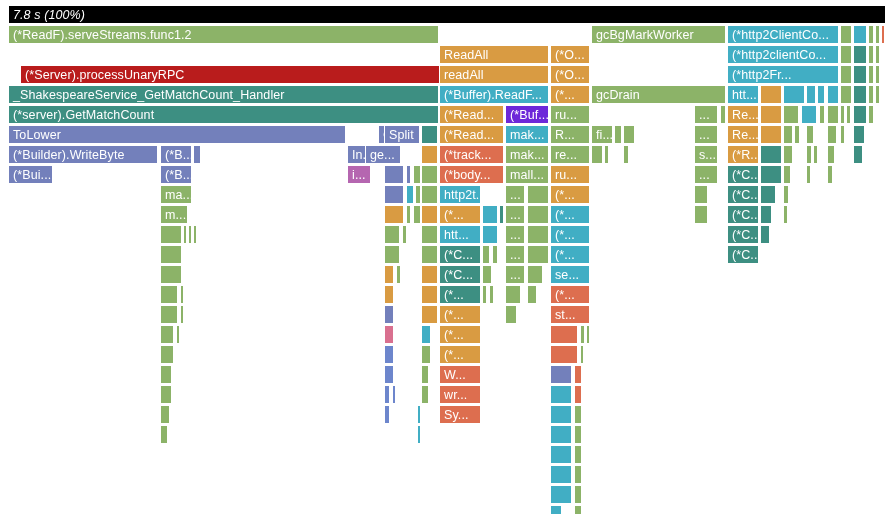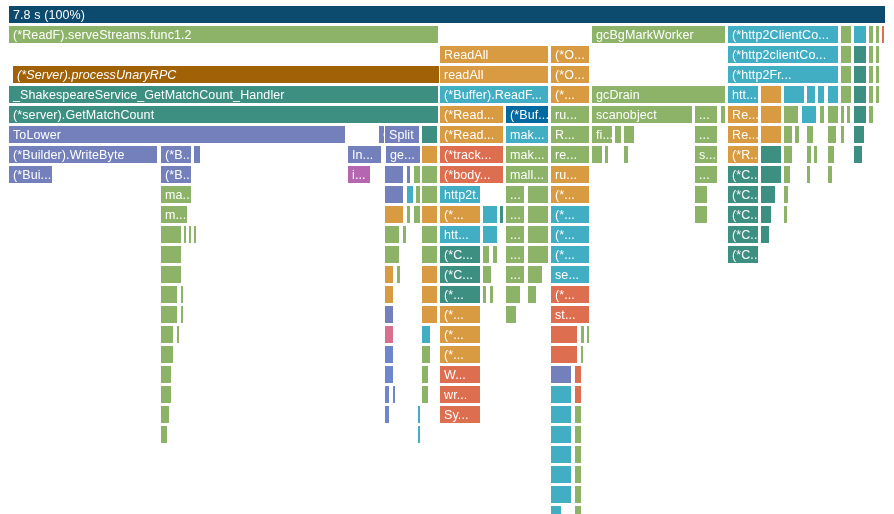--- a/index.html
+++ b/index.html
@@ -35,37 +35,37 @@
     background: #a9a9a9;
     color: #ffffff;
     cursor: default;
   }
   .frame.nolabel { padding-left: 0; }
 </style>
 </head>
 <body>
 
 <div id="flamegraph">
-    <div class="frame header" style="left: 8px; top: 5px; width: 878px; height: 19px; background: #0c4a6e;">7.8 s (100%)</div>
+    <div class="frame header" style="left: 8px; top: 5px; width: 878px; height: 19px; background: #000000; font-style: italic;">7.8 s (100%)</div>
     <div class="frame" style="left: 8px; top: 25px; width: 431px; height: 19px; background: rgb(140, 179, 104);">(*ReadF).serveStreams.func1.2</div>
     <div class="frame" style="left: 591px; top: 25px; width: 135px; height: 19px; background: rgb(140, 179, 104);">gcBgMarkWorker</div>
     <div class="frame" style="left: 727px; top: 25px; width: 112px; height: 19px; background: rgb(65, 174, 196);">(*http2ClientCo...</div>
     <div class="frame nolabel" style="left: 840px; top: 25px; width: 12px; height: 19px; background: rgb(140, 179, 104);"></div>
     <div class="frame nolabel" style="left: 853px; top: 25px; width: 14px; height: 19px; background: rgb(65, 174, 196);"></div>
     <div class="frame nolabel" style="left: 868px; top: 25px; width: 6px; height: 19px; background: rgb(140, 179, 104);"></div>
     <div class="frame nolabel" style="left: 875px; top: 25px; width: 5px; height: 19px; background: rgb(140, 179, 104);"></div>
     <div class="frame nolabel" style="left: 881px; top: 25px; width: 4px; height: 19px; background: rgb(221, 110, 79);"></div>
     <div class="frame" style="left: 439px; top: 45px; width: 110px; height: 19px; background: rgb(217, 155, 66);">ReadAll</div>
     <div class="frame" style="left: 550px; top: 45px; width: 40px; height: 19px; background: rgb(217, 155, 66);">(*O...</div>
     <div class="frame" style="left: 727px; top: 45px; width: 112px; height: 19px; background: rgb(65, 174, 196);">(*http2clientCo...</div>
     <div class="frame nolabel" style="left: 840px; top: 45px; width: 12px; height: 19px; background: rgb(140, 179, 104);"></div>
     <div class="frame nolabel" style="left: 853px; top: 45px; width: 14px; height: 19px; background: rgb(61, 143, 130);"></div>
     <div class="frame nolabel" style="left: 868px; top: 45px; width: 6px; height: 19px; background: rgb(140, 179, 104);"></div>
     <div class="frame nolabel" style="left: 875px; top: 45px; width: 5px; height: 19px; background: rgb(140, 179, 104);"></div>
-    <div class="frame" style="left: 12px; top: 65px; width: 431px; height: 19px; background: #a16207; font-style: italic;">(*Server).processUnaryRPC</div>
+    <div class="frame" style="left: 20px; top: 65px; width: 431px; height: 19px; background: #b91c1c;">(*Server).processUnaryRPC</div>
     <div class="frame" style="left: 439px; top: 65px; width: 110px; height: 19px; background: rgb(217, 155, 66);">readAll</div>
     <div class="frame" style="left: 550px; top: 65px; width: 40px; height: 19px; background: rgb(217, 155, 66);">(*O...</div>
     <div class="frame" style="left: 727px; top: 65px; width: 112px; height: 19px; background: rgb(65, 174, 196);">(*http2Fr...</div>
     <div class="frame nolabel" style="left: 840px; top: 65px; width: 12px; height: 19px; background: rgb(140, 179, 104);"></div>
     <div class="frame nolabel" style="left: 853px; top: 65px; width: 14px; height: 19px; background: rgb(61, 143, 130);"></div>
     <div class="frame nolabel" style="left: 868px; top: 65px; width: 6px; height: 19px; background: rgb(140, 179, 104);"></div>
     <div class="frame nolabel" style="left: 875px; top: 65px; width: 5px; height: 19px; background: rgb(140, 179, 104);"></div>
     <div class="frame" style="left: 8px; top: 85px; width: 431px; height: 19px; background: rgb(61, 143, 130);">_ShakespeareService_GetMatchCount_Handler</div>
     <div class="frame" style="left: 439px; top: 85px; width: 110px; height: 19px; background: rgb(65, 174, 196);">(*Buffer).ReadF...</div>
     <div class="frame" style="left: 550px; top: 85px; width: 40px; height: 19px; background: rgb(217, 155, 66);">(*...</div>
@@ -75,23 +75,22 @@
     <div class="frame nolabel" style="left: 783px; top: 85px; width: 22px; height: 19px; background: rgb(65, 174, 196);"></div>
     <div class="frame nolabel" style="left: 806px; top: 85px; width: 10px; height: 19px; background: rgb(65, 174, 196);"></div>
     <div class="frame nolabel" style="left: 817px; top: 85px; width: 8px; height: 19px; background: rgb(65, 174, 196);"></div>
     <div class="frame nolabel" style="left: 827px; top: 85px; width: 12px; height: 19px; background: rgb(65, 174, 196);"></div>
     <div class="frame nolabel" style="left: 840px; top: 85px; width: 12px; height: 19px; background: rgb(140, 179, 104);"></div>
     <div class="frame nolabel" style="left: 853px; top: 85px; width: 14px; height: 19px; background: rgb(61, 143, 130);"></div>
     <div class="frame nolabel" style="left: 868px; top: 85px; width: 6px; height: 19px; background: rgb(140, 179, 104);"></div>
     <div class="frame nolabel" style="left: 875px; top: 85px; width: 5px; height: 19px; background: rgb(140, 179, 104);"></div>
     <div class="frame" style="left: 8px; top: 105px; width: 431px; height: 19px; background: rgb(61, 143, 130);">(*server).GetMatchCount</div>
     <div class="frame" style="left: 439px; top: 105px; width: 65px; height: 19px; background: rgb(217, 155, 66);">(*Read...</div>
-    <div class="frame" style="left: 505px; top: 105px; width: 44px; height: 19px; background: #0369a1;">(*Buf...</div>
+    <div class="frame" style="left: 505px; top: 105px; width: 44px; height: 19px; background: #6d28d9;">(*Buf...</div>
     <div class="frame" style="left: 550px; top: 105px; width: 40px; height: 19px; background: rgb(140, 179, 104);">ru...</div>
-    <div class="frame" style="left: 591px; top: 105px; width: 102px; height: 19px; background: rgb(140, 179, 104);">scanobject</div>
     <div class="frame" style="left: 694px; top: 105px; width: 24px; height: 19px; background: rgb(140, 179, 104);">...</div>
     <div class="frame nolabel" style="left: 720px; top: 105px; width: 6px; height: 19px; background: rgb(140, 179, 104);"></div>
     <div class="frame" style="left: 727px; top: 105px; width: 32px; height: 19px; background: rgb(217, 155, 66);">Re...</div>
     <div class="frame nolabel" style="left: 760px; top: 105px; width: 22px; height: 19px; background: rgb(217, 155, 66);"></div>
     <div class="frame nolabel" style="left: 783px; top: 105px; width: 16px; height: 19px; background: rgb(140, 179, 104);"></div>
     <div class="frame nolabel" style="left: 801px; top: 105px; width: 16px; height: 19px; background: rgb(65, 174, 196);"></div>
     <div class="frame nolabel" style="left: 819px; top: 105px; width: 6px; height: 19px; background: rgb(140, 179, 104);"></div>
     <div class="frame nolabel" style="left: 827px; top: 105px; width: 12px; height: 19px; background: rgb(140, 179, 104);"></div>
     <div class="frame nolabel" style="left: 840px; top: 105px; width: 5px; height: 19px; background: rgb(140, 179, 104);"></div>
     <div class="frame nolabel" style="left: 846px; top: 105px; width: 5px; height: 19px; background: rgb(140, 179, 104);"></div>
@@ -113,21 +112,21 @@
     <div class="frame nolabel" style="left: 783px; top: 125px; width: 10px; height: 19px; background: rgb(140, 179, 104);"></div>
     <div class="frame nolabel" style="left: 794px; top: 125px; width: 6px; height: 19px; background: rgb(140, 179, 104);"></div>
     <div class="frame nolabel" style="left: 806px; top: 125px; width: 8px; height: 19px; background: rgb(140, 179, 104);"></div>
     <div class="frame nolabel" style="left: 827px; top: 125px; width: 10px; height: 19px; background: rgb(140, 179, 104);"></div>
     <div class="frame nolabel" style="left: 840px; top: 125px; width: 5px; height: 19px; background: rgb(140, 179, 104);"></div>
     <div class="frame nolabel" style="left: 853px; top: 125px; width: 12px; height: 19px; background: rgb(61, 143, 130);"></div>
     <div class="frame" style="left: 8px; top: 145px; width: 150px; height: 19px; background: rgb(115, 128, 187);">(*Builder).WriteByte</div>
     <div class="frame" style="left: 160px; top: 145px; width: 32px; height: 19px; background: rgb(115, 128, 187);">(*B...</div>
     <div class="frame nolabel" style="left: 193px; top: 145px; width: 8px; height: 19px; background: rgb(115, 128, 187);"></div>
     <div class="frame" style="left: 347px; top: 145px; width: 35px; height: 19px; background: rgb(115, 128, 187);">In...</div>
-    <div class="frame" style="left: 365px; top: 145px; width: 36px; height: 19px; background: rgb(115, 128, 187); margin-left: 20px;">ge...</div>
+    <div class="frame" style="left: 365px; top: 145px; width: 36px; height: 19px; background: rgb(115, 128, 187);">ge...</div>
     <div class="frame nolabel" style="left: 421px; top: 145px; width: 17px; height: 19px; background: rgb(217, 155, 66);"></div>
     <div class="frame" style="left: 439px; top: 145px; width: 65px; height: 19px; background: rgb(221, 110, 79);">(*track...</div>
     <div class="frame" style="left: 505px; top: 145px; width: 44px; height: 19px; background: rgb(140, 179, 104);">mak...</div>
     <div class="frame" style="left: 550px; top: 145px; width: 40px; height: 19px; background: rgb(140, 179, 104);">re...</div>
     <div class="frame nolabel" style="left: 591px; top: 145px; width: 12px; height: 19px; background: rgb(140, 179, 104);"></div>
     <div class="frame nolabel" style="left: 604px; top: 145px; width: 5px; height: 19px; background: rgb(140, 179, 104);"></div>
     <div class="frame nolabel" style="left: 623px; top: 145px; width: 6px; height: 19px; background: rgb(140, 179, 104);"></div>
     <div class="frame" style="left: 694px; top: 145px; width: 24px; height: 19px; background: rgb(140, 179, 104);">s...</div>
     <div class="frame" style="left: 727px; top: 145px; width: 32px; height: 19px; background: rgb(217, 155, 66);">(*R...</div>
     <div class="frame nolabel" style="left: 760px; top: 145px; width: 22px; height: 19px; background: rgb(61, 143, 130);"></div>

